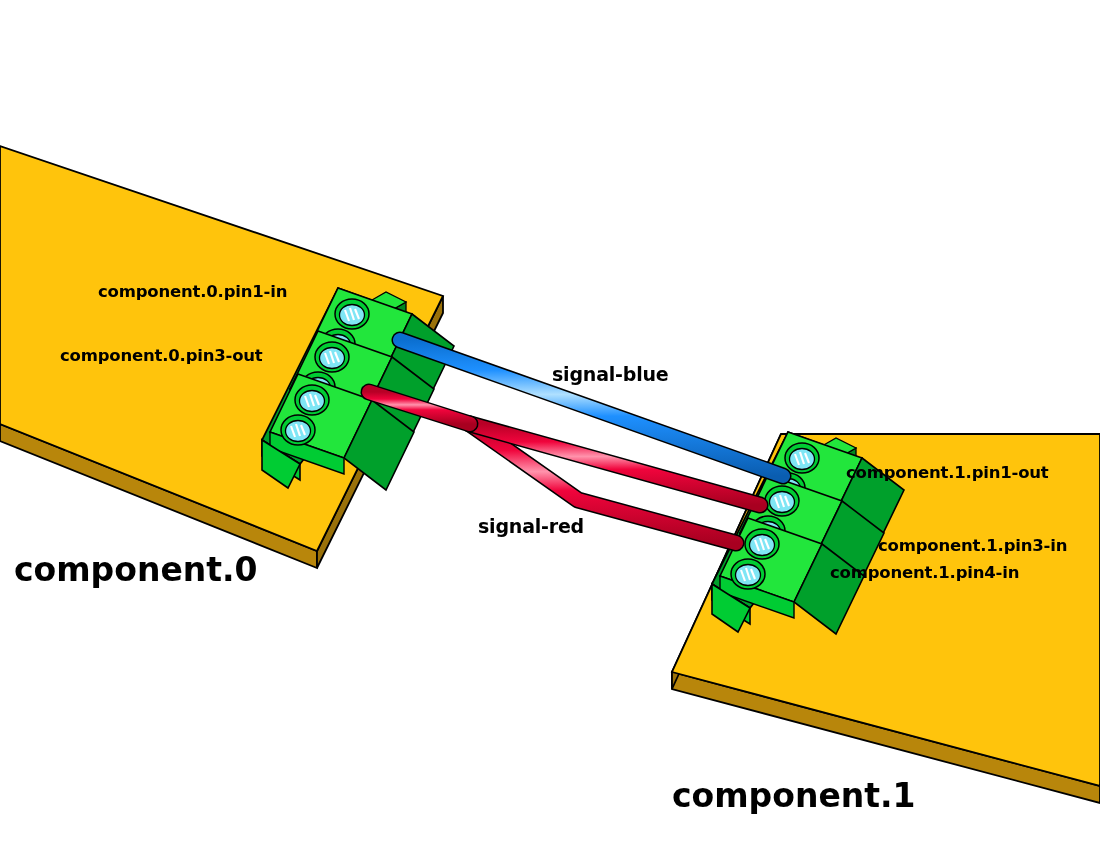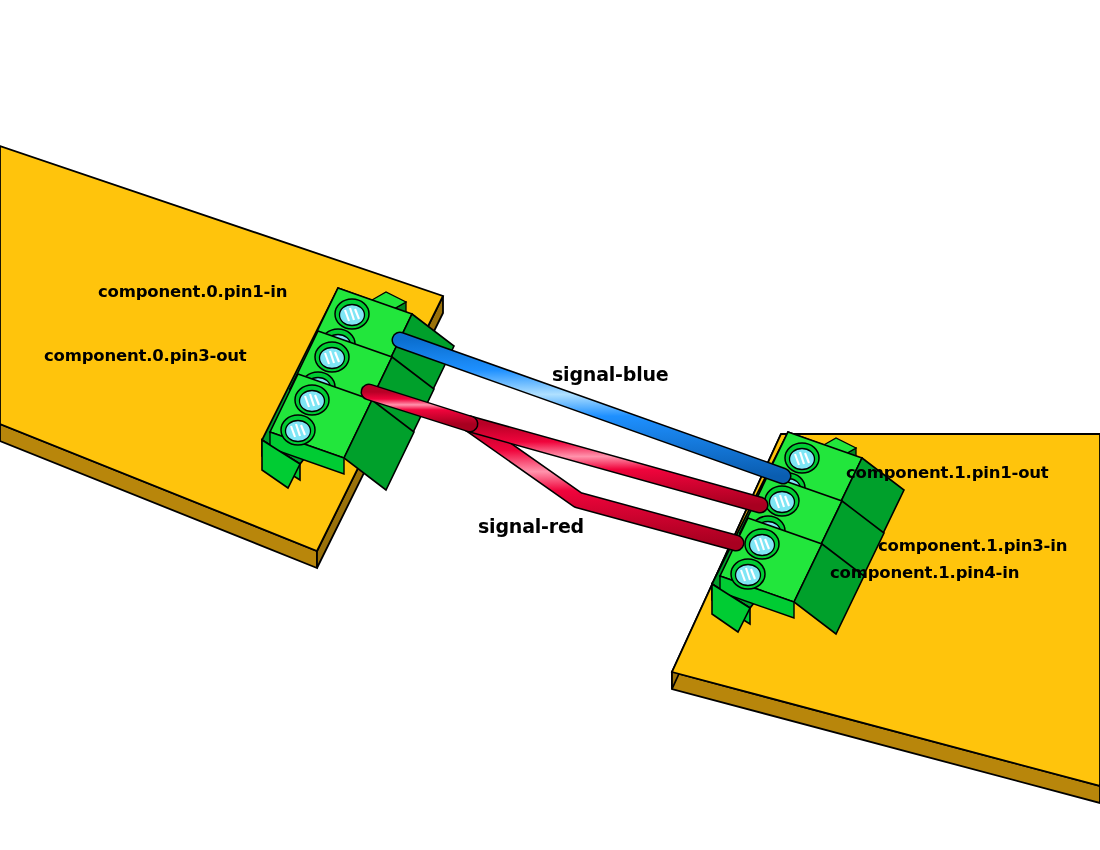--- a/index.html
+++ b/index.html
@@ -169,22 +169,24 @@
       <path d="M 369,392 L 470,424" fill="none" stroke="url(#gradRed)" stroke-width="14" stroke-linecap="round" stroke-linejoin="round"></path>
     </g>
 
     <g>
       <path d="M 400,340 L 783,476" fill="none" stroke="#000000" stroke-width="17" stroke-linecap="round" stroke-linejoin="round"></path>
       <path d="M 400,340 L 783,476" fill="none" stroke="url(#gradBlue)" stroke-width="14" stroke-linecap="round" stroke-linejoin="round"></path>
     </g>
   </svg>
 
   <div class="lbl lbl-pin" style="left:98px;  top:284px;">component.0.pin1-in</div>
-  <div class="lbl lbl-pin" style="left:44px;  top:348px;">component.0.pin3-out</div>
+  <div class="lbl lbl-pin" style="left:60px;  top:348px;">component.0.pin3-out</div>
   <div class="lbl lbl-pin" style="left:846px; top:465px;">component.1.pin1-out</div>
   <div class="lbl lbl-pin" style="left:878px; top:538px;">component.1.pin3-in</div>
   <div class="lbl lbl-pin" style="left:830px; top:565px;">component.1.pin4-in</div>
 
   <div class="lbl lbl-sig" style="left:552px; top:365px;">signal-blue</div>
   <div class="lbl lbl-sig" style="left:478px; top:517px;">signal-red</div>
 
+  <div class="lbl lbl-board" style="left:14px;  top:553px;">component.0</div>
+  <div class="lbl lbl-board" style="left:672px; top:779px;">component.1</div>
 
 </div>
 
 </body></html>

